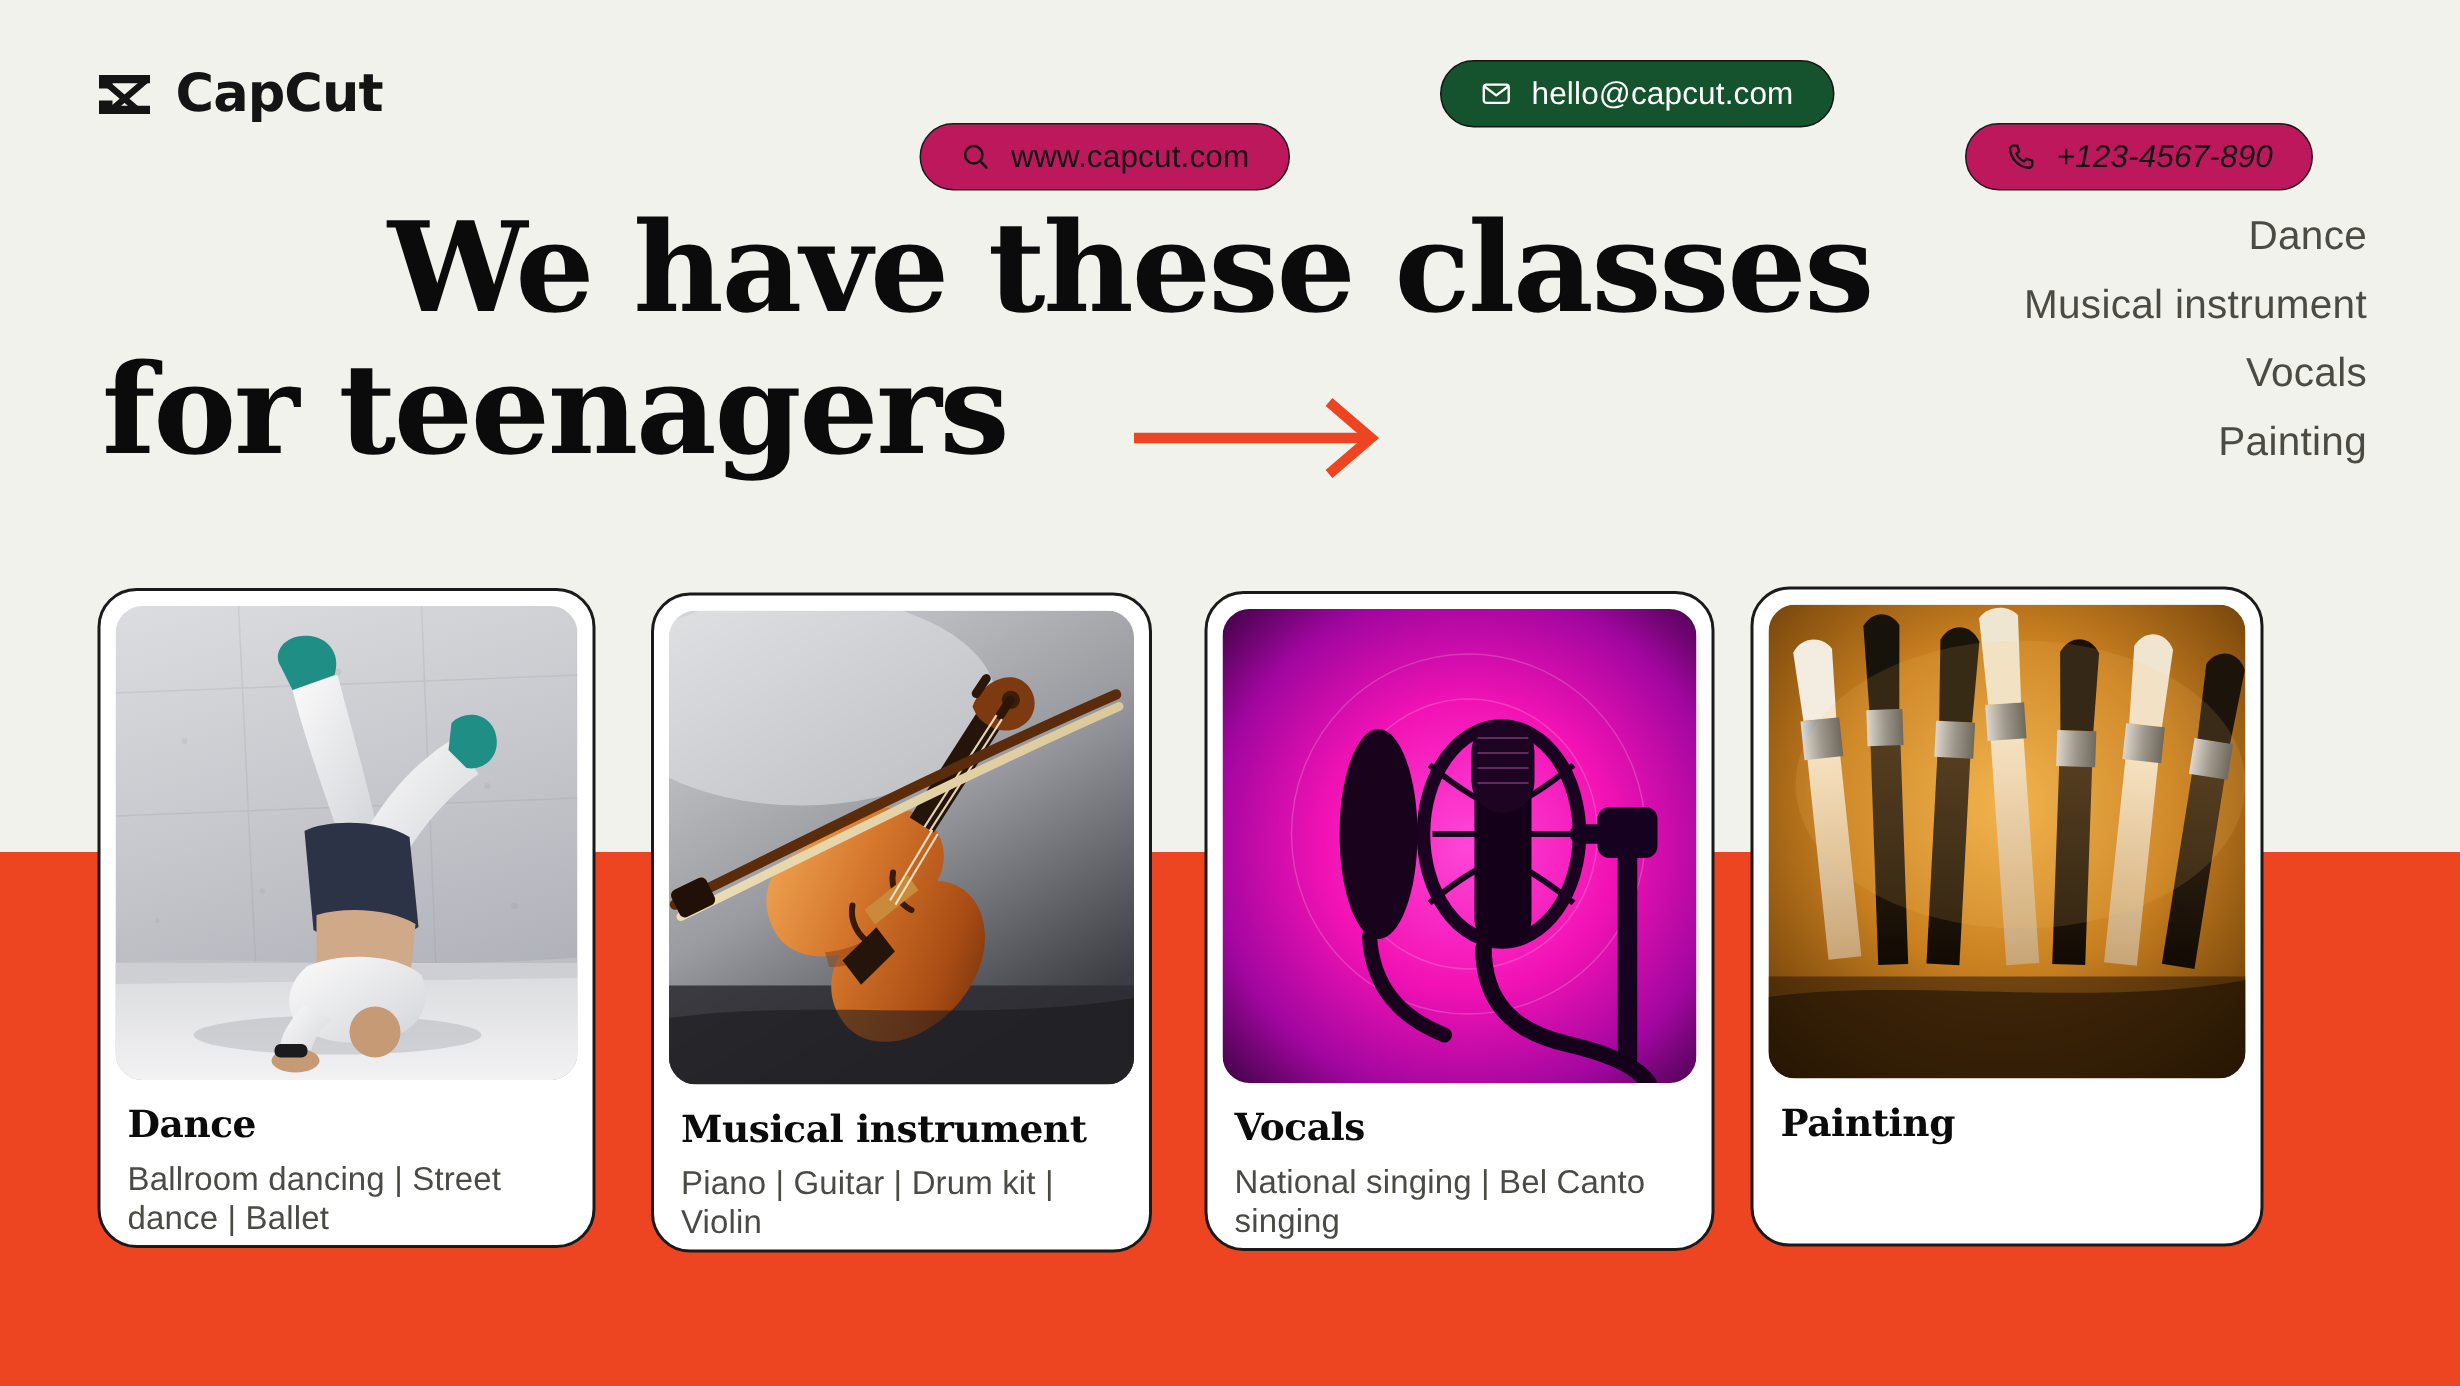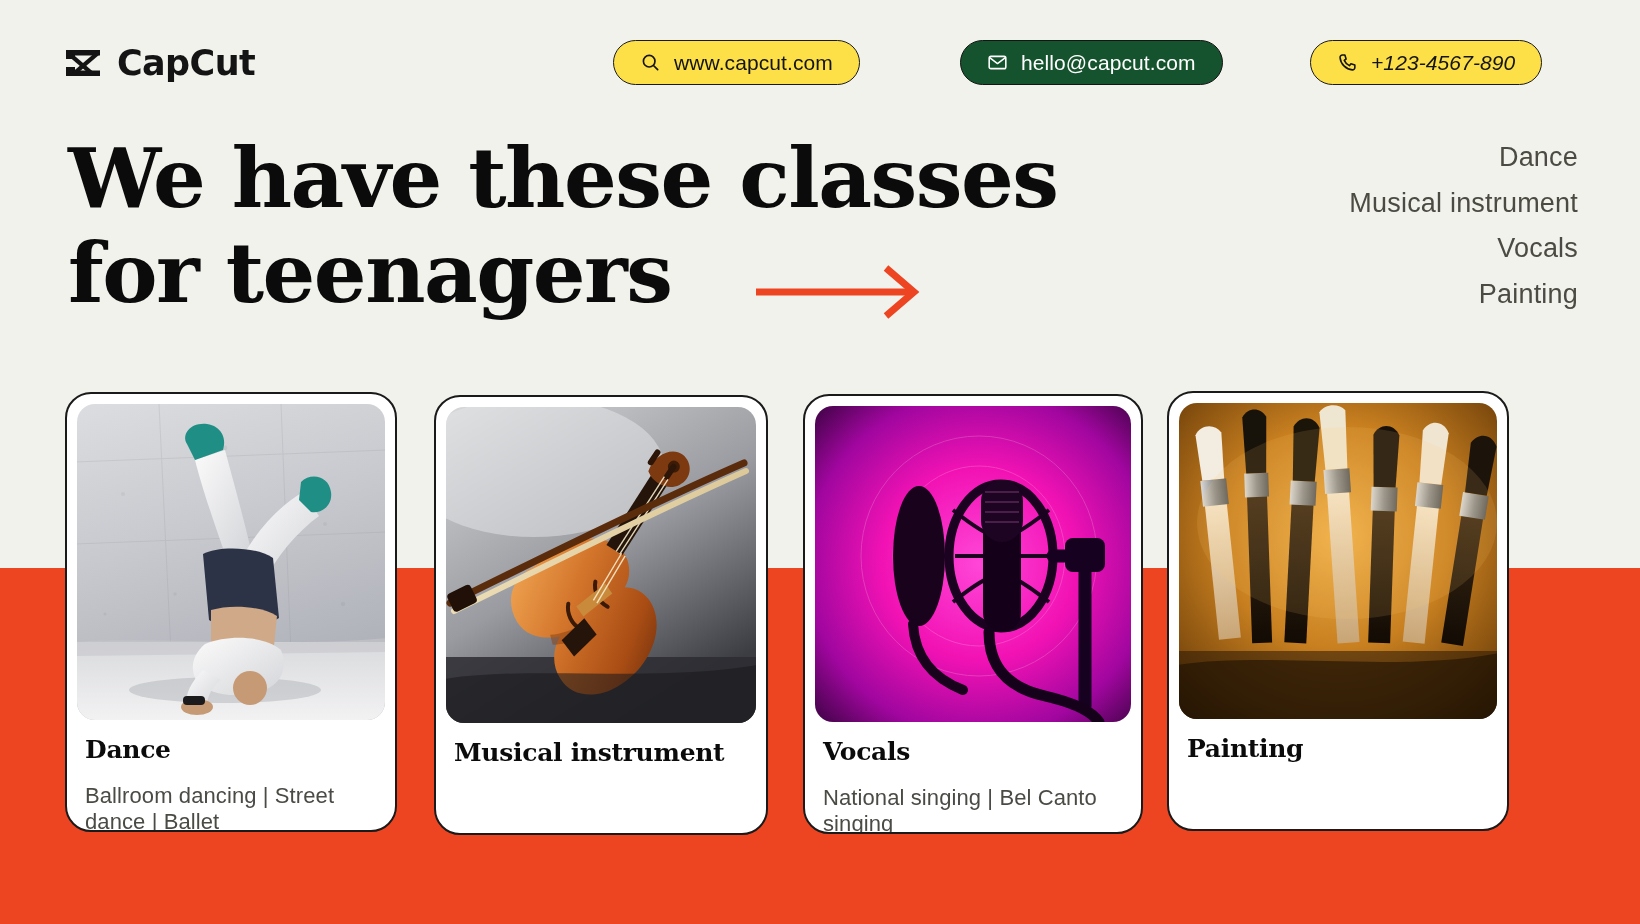--- a/index.html
+++ b/index.html
@@ -33,40 +33,41 @@
   }
 
   .pills{ position:absolute; left:0; top:0; width:1640px; height:124px; }
   .pill{
     position:absolute; top:40px; height:45px;
     display:flex; align-items:center; gap:13px;
     border-radius:999px; padding:0 26px;
     font-size:21px; letter-spacing:0.1px; white-space:nowrap;
   }
   .pill.light{
-    background:#fde047; border:1.6px solid #1a1a1a; color:#141414;
+    background:#be185d; border:1.6px solid #1a1a1a; color:#141414;margin-top:42px;
   }
   .pill.dark{
     background:#14532d; border:1.6px solid #141414; color:#ffffff;
   }
   .pill .ico{ display:flex; align-items:center; }
   .pill-site{ left:613px; }
   .pill-mail{ left:960px; }
   .pill-phone{ left:1310px;font-style:italic; }
 
   
   .headline{
     position:absolute; left:68px; top:131px; z-index:5;
     font-family:"DejaVu Serif", serif;
     font-weight:700;
     font-size:83px;
     line-height:1.15;
     letter-spacing:-1.5px;
     color:#0b0b0b;
     width:1180px;
+    text-align:right;
   }
   .headline .l2{ display:flex; align-items:center; gap:82px; }
 
   .arrow{ display:inline-block; width:170px; height:58px; flex:none; }
 
   
   .menu{
     position:absolute; right:62px; top:140px; z-index:5;
     text-align:right;
     display:flex; flex-direction:column; gap:11px;
@@ -97,21 +98,21 @@
   .card-body{ padding:16px 16px 0 18px; }
   .card-title{
     font-family:"DejaVu Serif", serif;
     font-weight:700;
     font-size:25px;
     letter-spacing:-0.3px;
     color:#0b0b0b;
     line-height:1.1;
   }
   .card-desc{
-    margin-top:19px;
+    margin-top:9px;
     font-size:22px;
     line-height:1.22;
     color:#4b4b46;
     letter-spacing:0.1px;
   }
 
   
   #card-dance   { left:65px;   top:392px; width:332px; height:440px; }
   #card-dance   .card-thumb { height:316px; }
   #card-music   { left:434px;  top:395px; width:334px; height:440px; }
@@ -328,20 +329,21 @@
             <path d="M6 196 C80 160 190 104 300 56" stroke="#5a2c0c" stroke-width="7" fill="none" stroke-linecap="round"></path>
             <path d="M10 204 C84 168 194 112 302 64" stroke="url(#bowV)" stroke-width="6" fill="none" stroke-linecap="round"></path>
             <rect x="2" y="188" width="26" height="20" rx="4" fill="#201008" transform="rotate(-26 2 188)"></rect>
           </g>
 
           <path d="M0 272 C90 258 210 276 314 258 L314 316 L0 316 Z" fill="#17181c" opacity="0.55"></path>
         </svg>
       </div>
       <div class="card-body">
         <div class="card-title">Musical instrument</div>
+        <div class="card-desc">Piano | Guitar | Drum kit | Violin</div>
       </div>
     </div>
 
     <div class="card" id="card-vocals">
       <div class="card-thumb">
         <svg viewBox="0 0 320 316" preserveAspectRatio="xMidYMid slice" aria-hidden="true">
           <defs>
             <radialGradient id="magG" cx="0.52" cy="0.5" r="0.72">
               <stop offset="0" stop-color="#ff46d8"></stop>
               <stop offset="0.42" stop-color="#f212b4"></stop>

